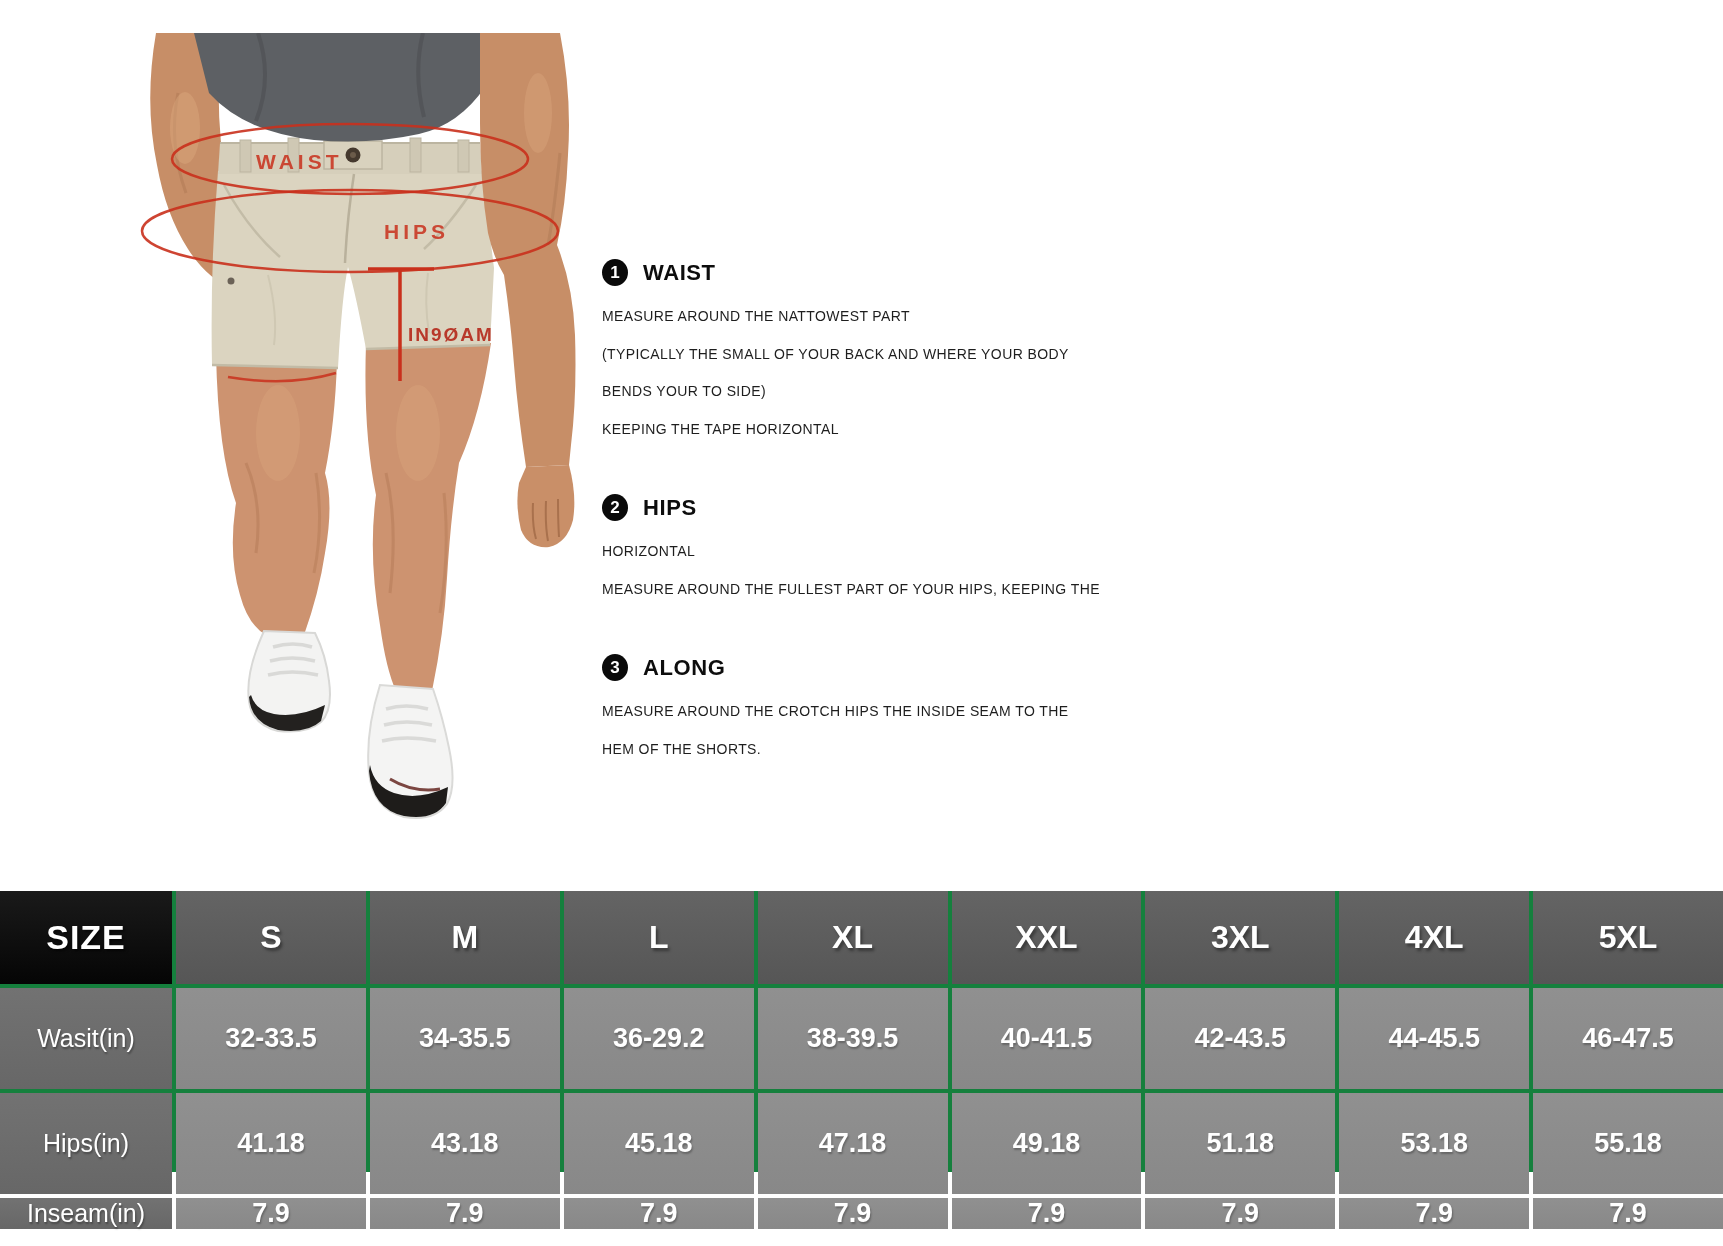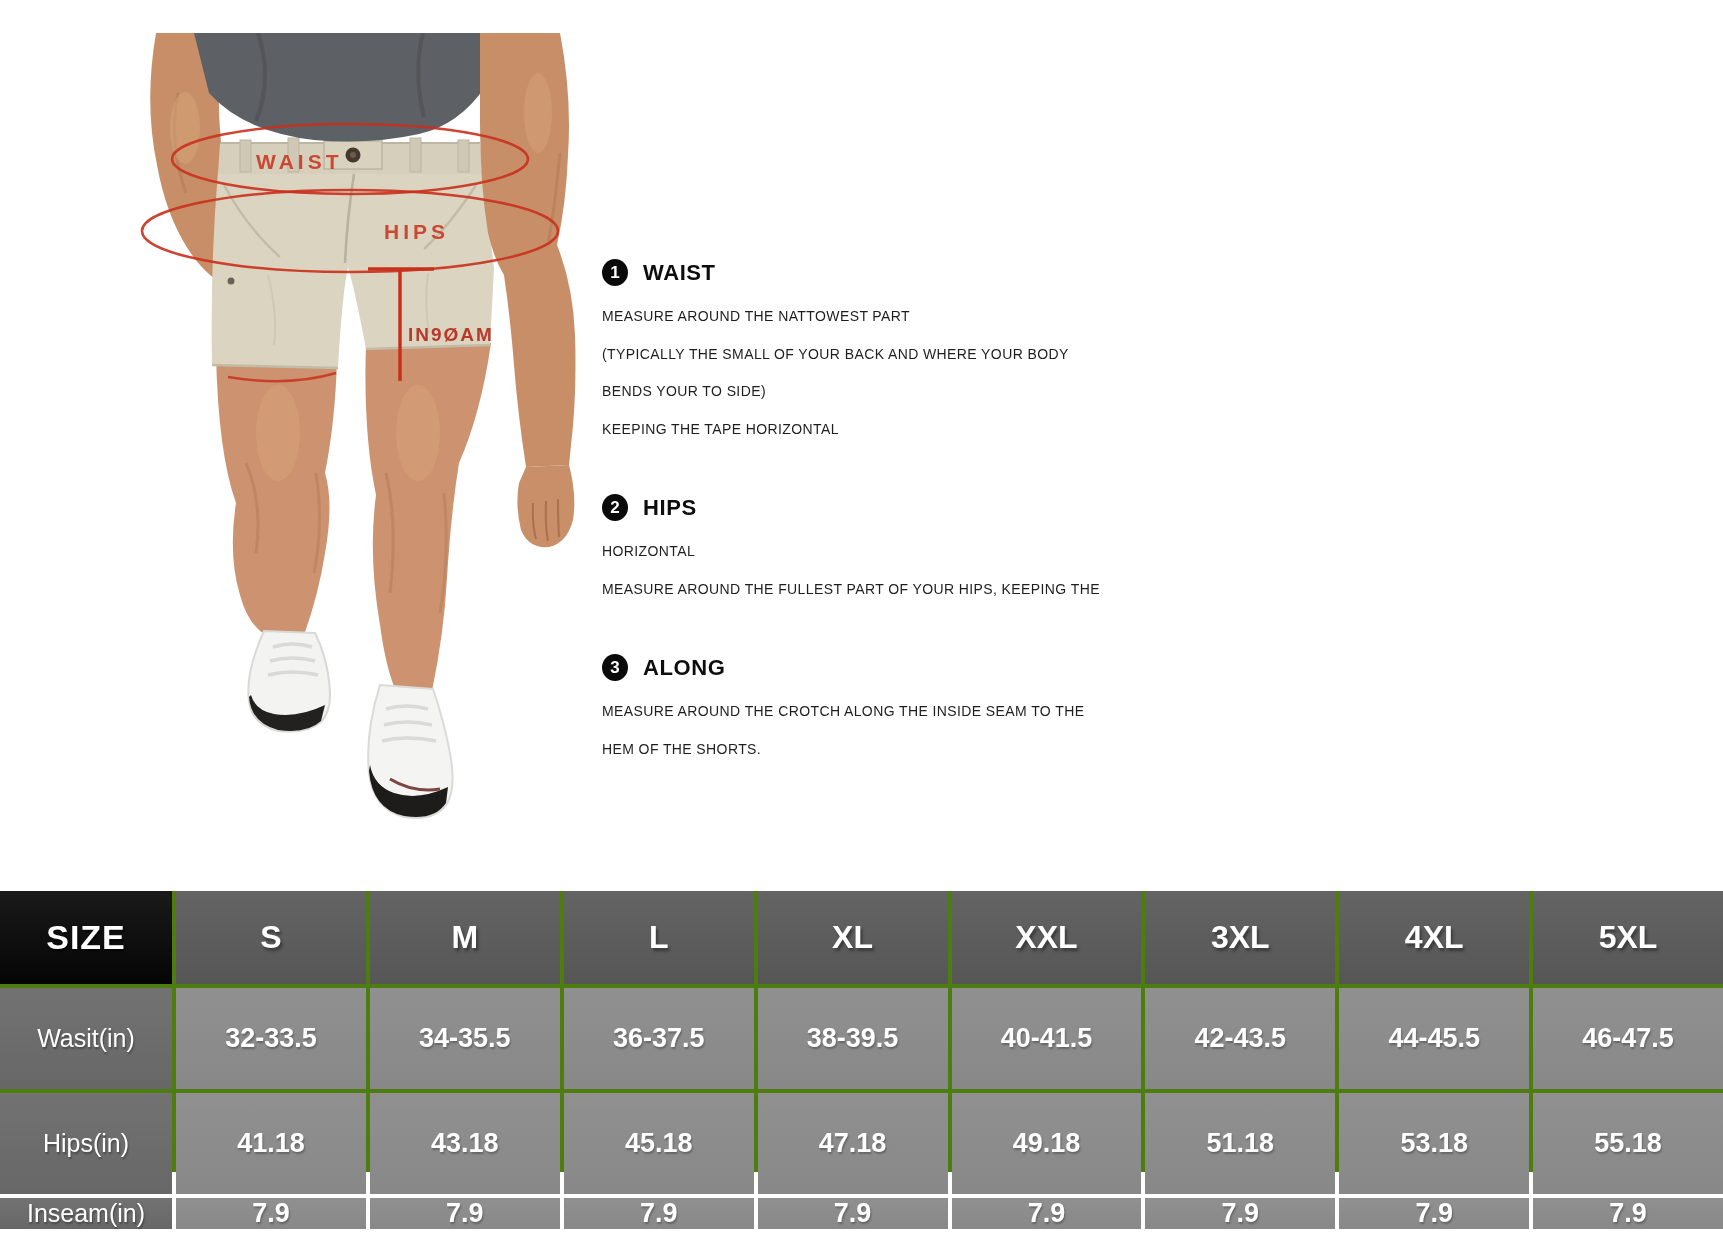--- a/index.html
+++ b/index.html
@@ -15,21 +15,21 @@
   .instr-head{display:flex;align-items:center;gap:15px;margin-bottom:12px;}
   .step-badge{width:26px;height:27px;border-radius:50%;background:#0a0a0a;color:#ffffff;
               display:flex;align-items:center;justify-content:center;
               font-size:17px;font-weight:bold;flex:0 0 auto;}
   .instr-title{font-size:22px;font-weight:bold;letter-spacing:0.6px;color:#0d0d0d;}
   .instr-line{font-size:14px;line-height:37.5px;letter-spacing:0.4px;color:#1e1e1e;white-space:nowrap;}
 
   
   #size-table{position:absolute;left:0;top:858px;width:1723px;height:281px;
               display:grid;grid-template-columns:172px repeat(8,1fr);
-              grid-template-rows:93px 101px 101px 1fr;gap:4px;background:#4d7c0f;
+              grid-template-rows:93px 101px 101px 1fr;gap:4px;background:#15803d;
               box-sizing:border-box;}
   .cell{display:flex;align-items:center;justify-content:center;color:#ffffff;}
   .cell-size{background:linear-gradient(180deg,#1a1a1a,#050505);font-size:34px;font-weight:bold;
              letter-spacing:1px;text-shadow:2px 2px 3px rgba(0,0,0,0.6);}
   .cell-head{background:linear-gradient(180deg,#646464,#565656);font-size:32px;font-weight:bold;
              text-shadow:2px 3px 3px rgba(0,0,0,0.38);}
   .cell-label{background:linear-gradient(180deg,#727272,#676767);font-size:25px;
               text-shadow:1px 2px 2px rgba(0,0,0,0.35);}
   .cell-value{background:linear-gradient(180deg,#909090,#888888);font-size:27px;font-weight:bold;
               text-shadow:1px 2px 2px rgba(0,0,0,0.28);}
@@ -144,42 +144,42 @@
       </div>
       <div class="instr-line">HORIZONTAL</div>
       <div class="instr-line">MEASURE AROUND THE FULLEST PART OF YOUR HIPS, KEEPING THE</div>
     </div>
 
     <div class="instr-section">
       <div class="instr-head">
         <div class="step-badge">3</div>
         <div class="instr-title">ALONG</div>
       </div>
-      <div class="instr-line">MEASURE AROUND THE CROTCH ALONG THE INSIDE SEAM TO THE</div>
+      <div class="instr-line">MEASURE AROUND THE CROTCH HIPS THE INSIDE SEAM TO THE</div>
       <div class="instr-line">HEM OF THE SHORTS.</div>
     </div>
 
   </div>
 
   <div id="size-table">
 
     <div class="cell cell-size">SIZE</div>
     <div class="cell cell-head">S</div>
     <div class="cell cell-head">M</div>
     <div class="cell cell-head">L</div>
     <div class="cell cell-head">XL</div>
     <div class="cell cell-head">XXL</div>
     <div class="cell cell-head">3XL</div>
     <div class="cell cell-head">4XL</div>
     <div class="cell cell-head">5XL</div>
 
     <div class="cell cell-label">Wasit(in)</div>
     <div class="cell cell-value">32-33.5</div>
     <div class="cell cell-value">34-35.5</div>
-    <div class="cell cell-value">36-37.5</div>
+    <div class="cell cell-value">36-29.2</div>
     <div class="cell cell-value">38-39.5</div>
     <div class="cell cell-value">40-41.5</div>
     <div class="cell cell-value">42-43.5</div>
     <div class="cell cell-value">44-45.5</div>
     <div class="cell cell-value">46-47.5</div>
 
     <div class="cell cell-label">Hips(in)</div>
     <div class="cell cell-value">41.18</div>
     <div class="cell cell-value">43.18</div>
     <div class="cell cell-value">45.18</div>

